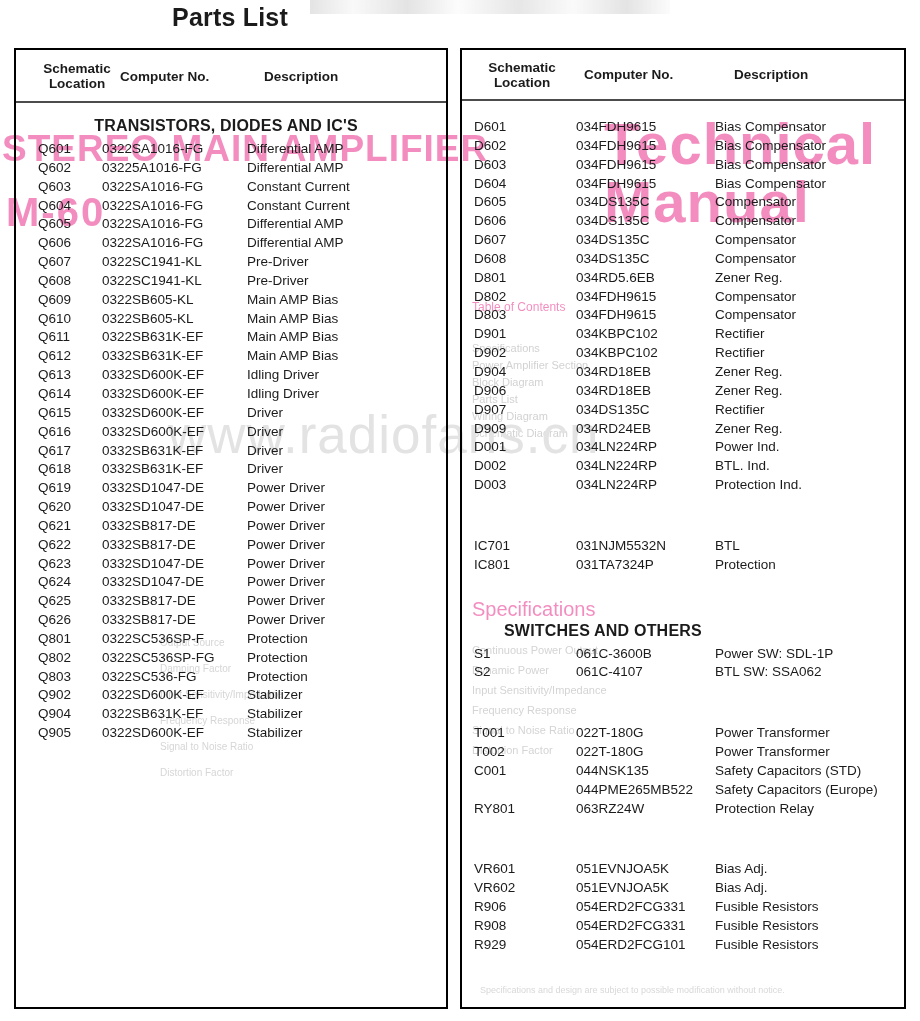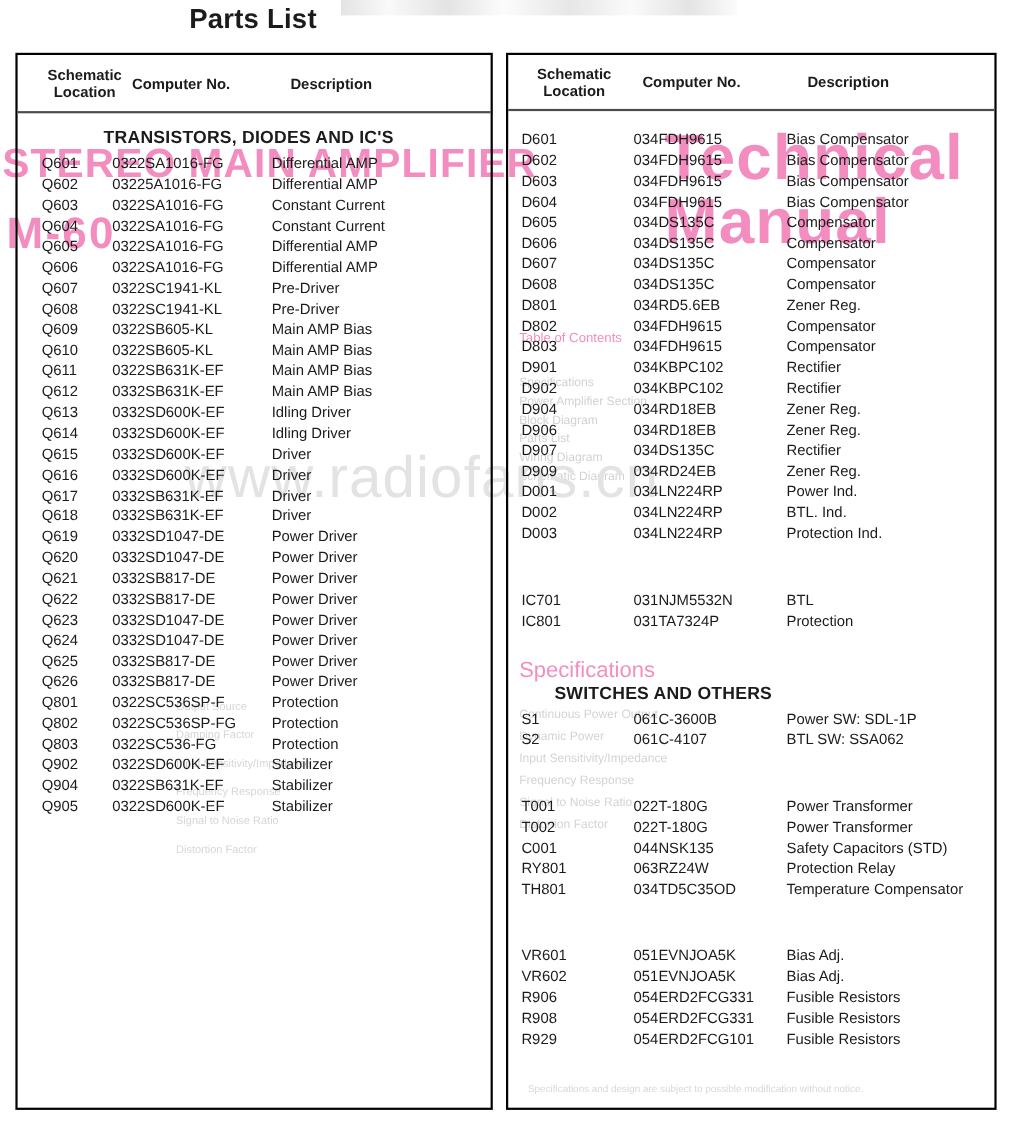--- a/index.html
+++ b/index.html
@@ -530,29 +530,29 @@
         <span class="c-loc">T002</span>
         <span class="c-num">022T-180G</span>
         <span class="c-desc">Power Transformer</span>
       </div>
       <div class="row">
         <span class="c-loc">C001</span>
         <span class="c-num">044NSK135</span>
         <span class="c-desc">Safety Capacitors (STD)</span>
       </div>
       <div class="row">
+        <span class="c-loc"></span>
+        <span class="c-num">044PME265MB522</span>
+        <span class="c-desc">Safety Capacitors (Europe)</span>
+      </div>
+      <div class="row">
         <span class="c-loc">RY801</span>
         <span class="c-num">063RZ24W</span>
         <span class="c-desc">Protection Relay</span>
       </div>
-      <div class="row">
-        <span class="c-loc">TH801</span>
-        <span class="c-num">034TD5C35OD</span>
-        <span class="c-desc">Temperature Compensator</span>
-      </div>
       <div class="spacer-xl"></div>
       <div class="row">
         <span class="c-loc">VR601</span>
         <span class="c-num">051EVNJOA5K</span>
         <span class="c-desc">Bias Adj.</span>
       </div>
       <div class="row">
         <span class="c-loc">VR602</span>
         <span class="c-num">051EVNJOA5K</span>
         <span class="c-desc">Bias Adj.</span>

